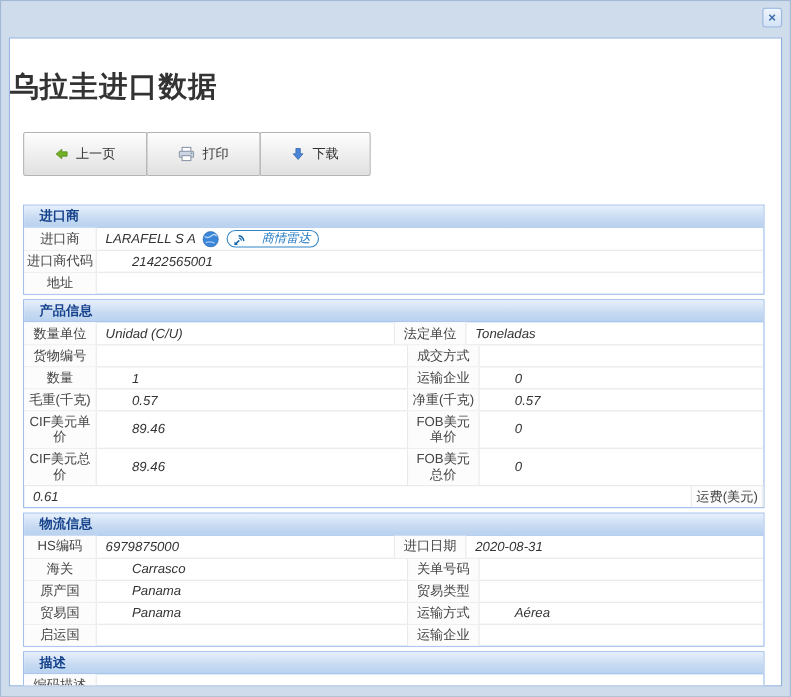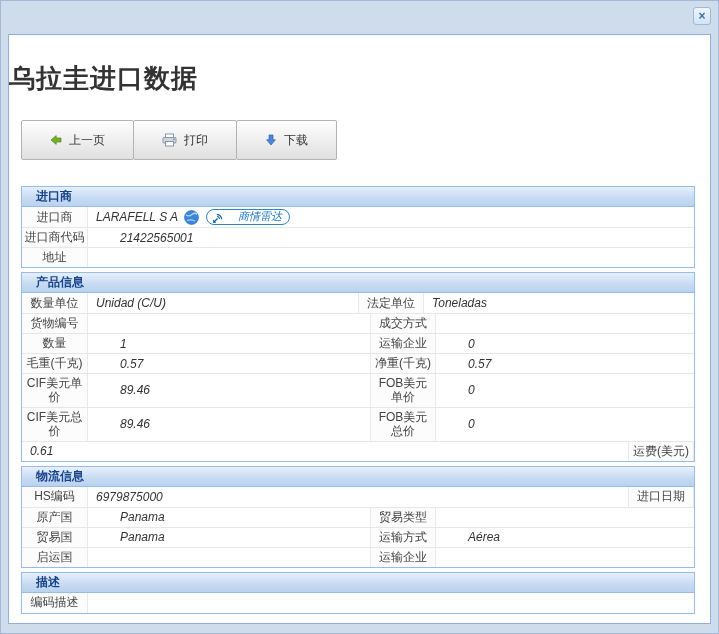--- a/index.html
+++ b/index.html
@@ -239,20 +239,27 @@
         </div>
       </div>
 
       <div class="section">
         <div class="sec-header">物流信息</div>
         <div class="sec-body">
           <div class="row">
             <div class="cell label">HS编码</div>
             <div class="cell value">6979875000</div>
             <div class="cell label l2">进口日期</div>
+            <div class="cell value">2020-08-31</div>
+          </div>
+          <div class="row">
+            <div class="cell label">海关</div>
+            <div class="cell value">Carrasco</div>
+            <div class="cell label l2">关单号码</div>
+            <div class="cell value"></div>
           </div>
           <div class="row">
             <div class="cell label">原产国</div>
             <div class="cell value">Panama</div>
             <div class="cell label l2">贸易类型</div>
             <div class="cell value"></div>
           </div>
           <div class="row">
             <div class="cell label">贸易国</div>
             <div class="cell value">Panama</div>

